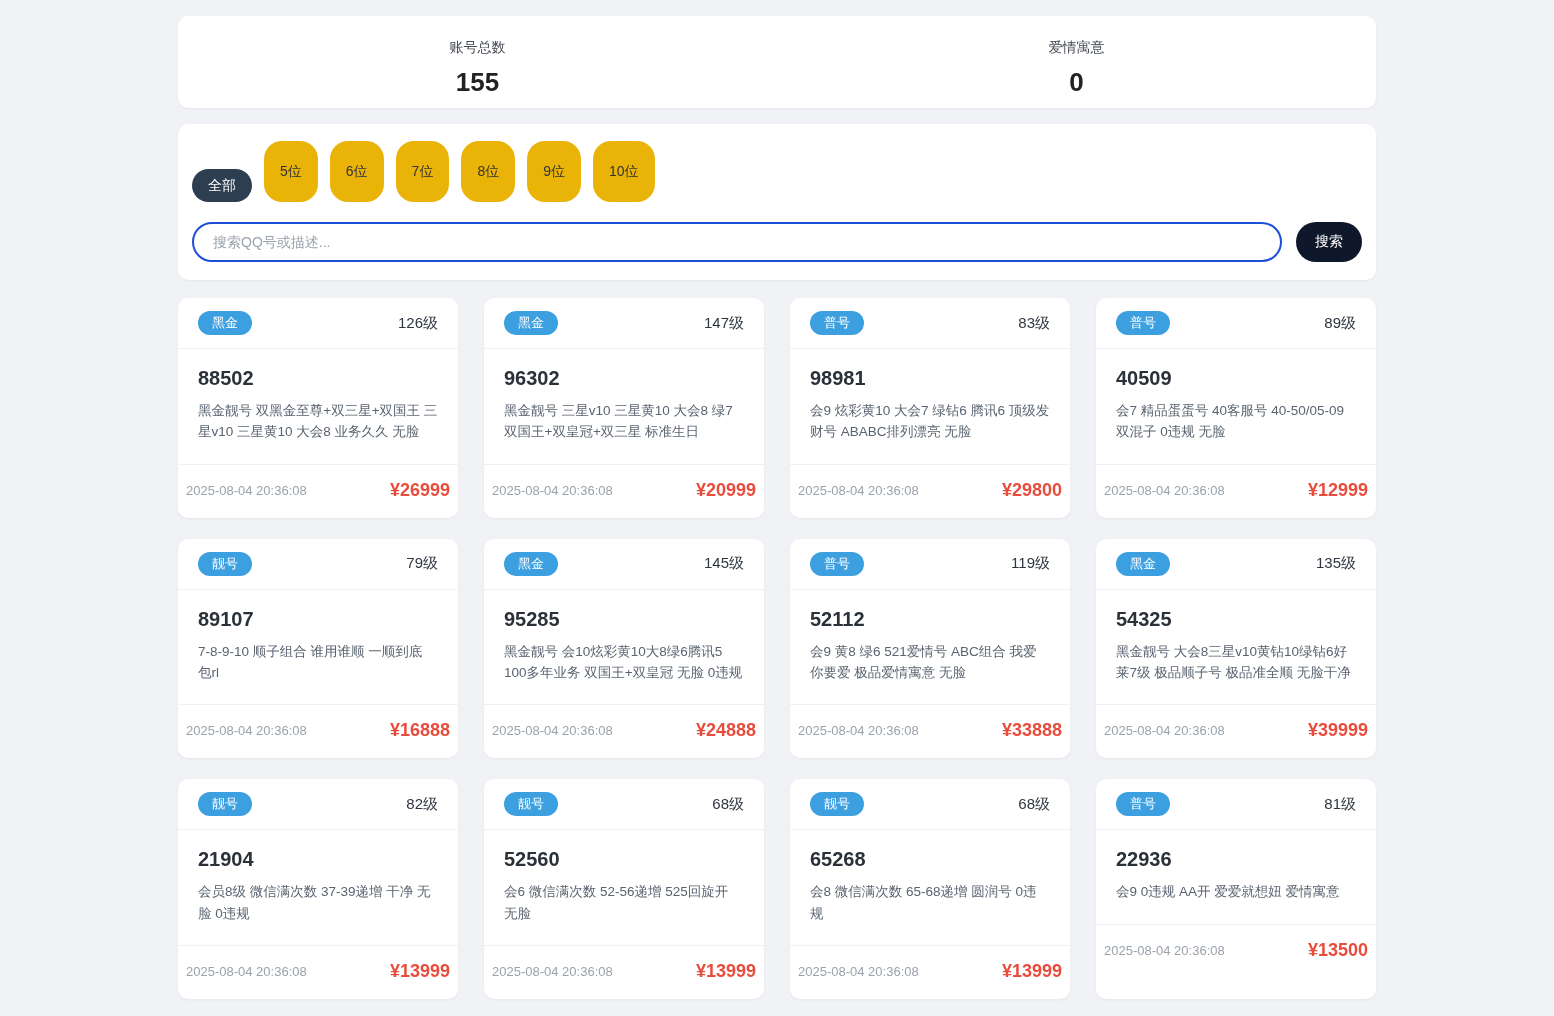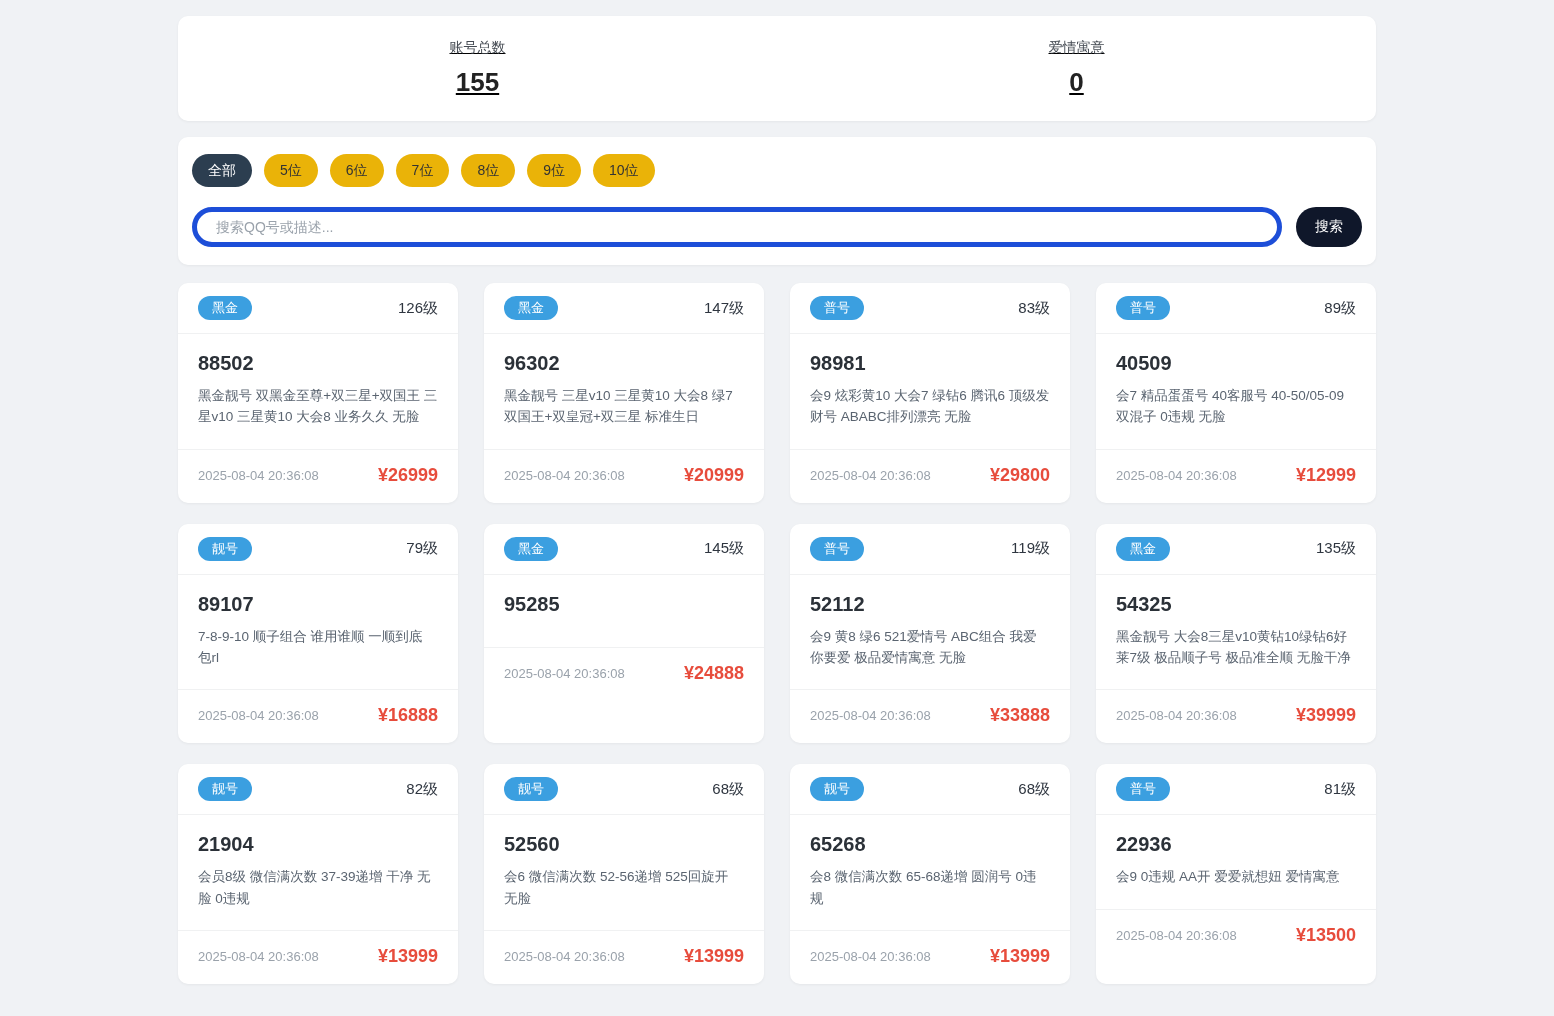--- a/index.html
+++ b/index.html
@@ -11,44 +11,44 @@
   }
   .container { width: 1198px; margin: 0 auto; padding-top: 16px; }
 
   .panel {
     background: #ffffff;
     border-radius: 10px;
     box-shadow: 0 1px 3px rgba(0,0,0,0.05);
   }
 
   
-  .stats-card { display: flex; padding: 23px 0 23px; text-decoration: underline; }
+  .stats-card { display: flex; padding: 23px 0 10px; }
   .stat { flex: 1; text-align: center; }
   .stat-label { font-size: 14px; color: #444a52; margin-bottom: 10px; }
   .stat-value { font-size: 26px; font-weight: bold; color: #222; }
 
   
   .filter-card { margin-top: 16px; padding: 17px 14px 18px; }
   .tabs { display: flex; gap: 12px; }
   .tab {
     padding: 8px 16px;
     background: #eab308;
     color: #333;
     font-size: 14px;
     border-radius: 18px;
     border: none;
     cursor: pointer;
     line-height: 17px;
   }
-  .tab.active { background: #2c3e50; color: #fff; }
+  .tab.active { background: #2c3e50; color: #fff; margin-top: 28px; }
   .search-row { display: flex; gap: 14px; margin-top: 20px; }
   .search-input {
     flex: 1;
     height: 40px;
-    border: 5px solid #1d4ed8;
+    border: 2px solid #1d4ed8;
     border-radius: 20px;
     padding: 0 19px;
     font-size: 14px;
     color: #333;
     outline: none;
     font-family: inherit;
     background: #fff;
   }
   .search-input::placeholder { color: #9aa2ab; }
   .search-btn {
@@ -93,21 +93,21 @@
     padding: 4px 14px;
     border-radius: 13px;
     line-height: 16px;
   }
   .level { font-size: 15px; color: #2f3640; font-weight: 500; }
   .card-body { padding: 18px 20px 21px; }
   .qq-number { font-size: 20px; font-weight: bold; color: #2b3138; margin-bottom: 10px; }
   .desc { font-size: 13.5px; color: #5a6470; line-height: 1.58; }
   .card-footer {
     border-top: 1px solid #f0f1f2;
-    padding: 15px 20px 17px;
+    padding: 15px 8px 17px;
     display: flex;
     justify-content: space-between;
     align-items: center;
   }
   .date { font-size: 13px; color: #9aa2ab; }
   .price { font-size: 18px; font-weight: bold; color: #e74c3c; }
 </style>
 </head>
 <body>
 
@@ -222,20 +222,21 @@
     </div>
   </div>
 
   <div class="card">
     <div class="card-header">
       <span class="badge">黑金</span>
       <span class="level">145级</span>
     </div>
     <div class="card-body">
       <div class="qq-number">95285</div>
+      <div class="desc">黑金靓号 会10炫彩黄10大8绿6腾讯5 100多年业务 双国王+双皇冠 无脸 0违规</div>
     </div>
     <div class="card-footer">
       <span class="date">2025-08-04 20:36:08</span>
       <span class="price">¥24888</span>
     </div>
   </div>
 
   <div class="card">
     <div class="card-header">
       <span class="badge">普号</span>

